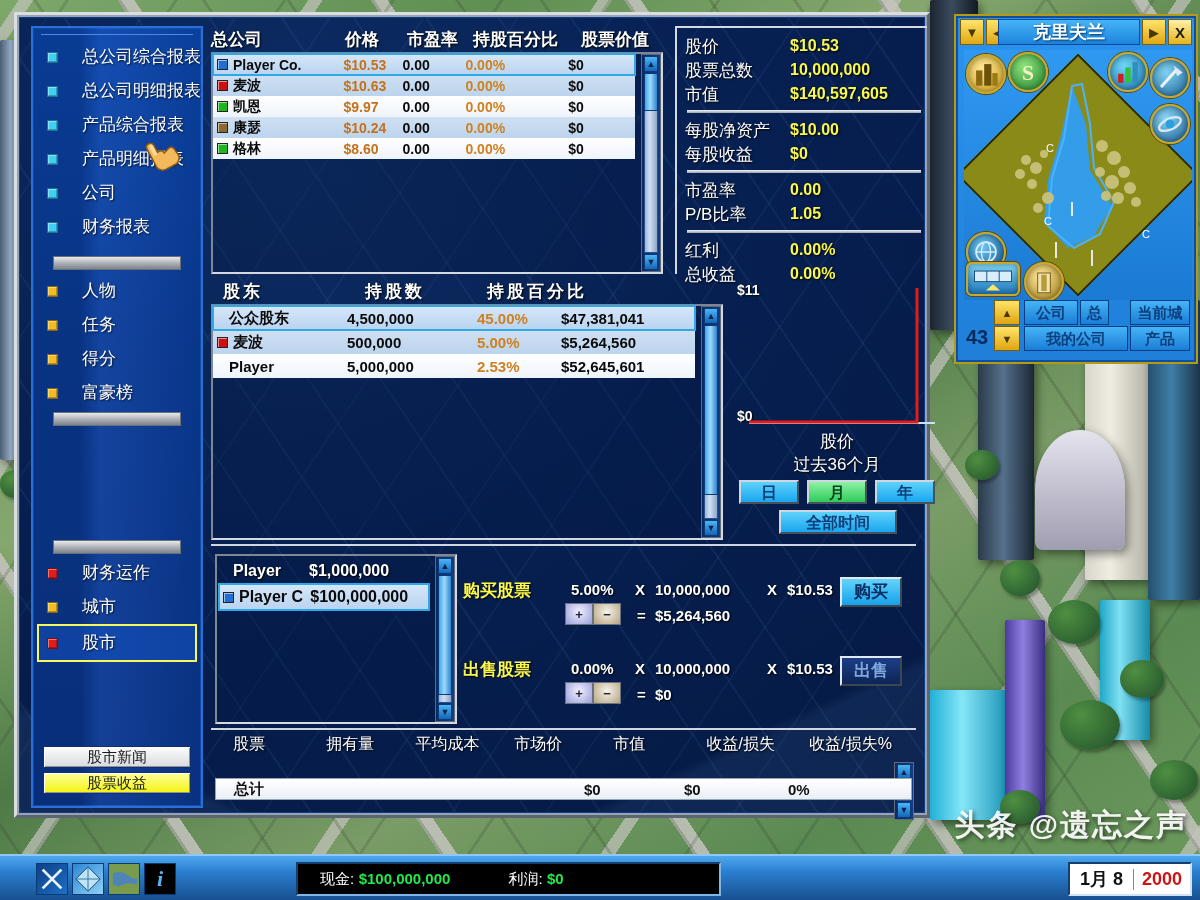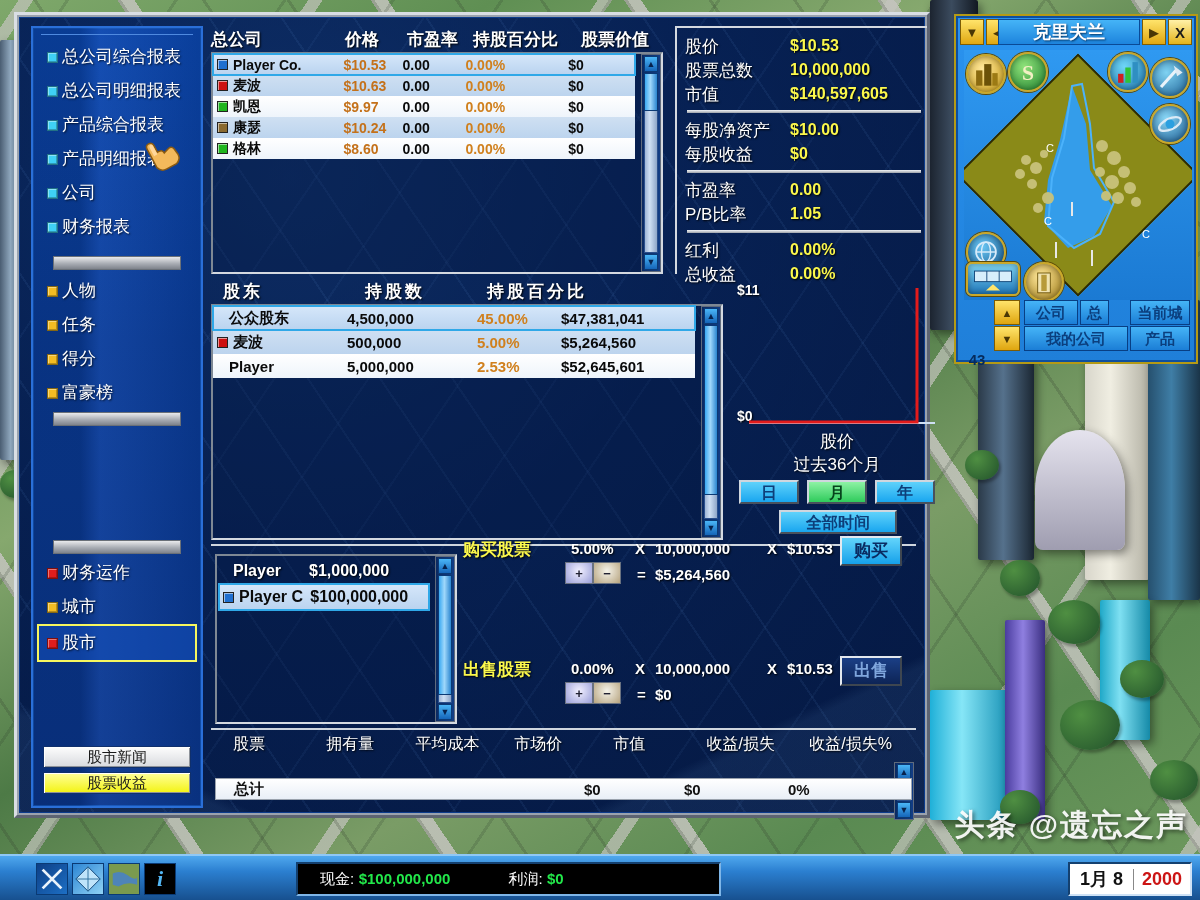--- a/index.html
+++ b/index.html
@@ -81,21 +81,21 @@
     background:
       linear-gradient(90deg, rgba(0,0,0,0.16) 0 28%, rgba(255,255,255,0.04) 40%, rgba(0,0,0,0.12) 100%);
     pointer-events:none;
   }
   .sb-divider-line{
     position:absolute; left:8px; right:8px; top:6px; height:1px;
     background:#4f8ae0;
   }
   .sb-group { position:absolute; left:0; right:0; }
   .sb-item {
-    display:flex; align-items:center; gap:4px;
+    display:flex; align-items:center; gap:24px;
     height:34px; padding-left:14px; cursor:pointer;
     position:relative;
   }
   .sb-item .bullet {
     width:11px; height:11px; flex:0 0 11px;
     border:1px solid rgba(0,0,0,.45);
     box-shadow: inset -1px -1px 0 rgba(0,0,0,.25), inset 1px 1px 0 rgba(255,255,255,.4);
   }
   .bullet.cyan  { background:#3fd0f5; }
   .bullet.amber { background:#f3bc23; }
@@ -278,21 +278,21 @@
     cursor:pointer; overflow:hidden;
   }
   .mm-arrbtn {
     position:absolute; width:26px; height:25px;
     background: linear-gradient(180deg,#ffe46b,#dfa50f);
     border:1px solid #7d5c05; display:flex; align-items:center; justify-content:center;
     cursor:pointer;
   }
   #mm-count {
     position:absolute; left:0; top:26px; width:30px; height:25px;
-    color:#062b5c; font-size:15px; font-weight:bold; text-align:center; line-height:23px;margin-top:22px;
+    color:#062b5c; font-size:20px; font-weight:bold; text-align:center; line-height:23px;
   }
 
   
   #statusbar {
     position:absolute; left:0; bottom:0; width:1200px; height:46px;
     background: linear-gradient(180deg,#4fa8ee 0%, #2b7fd0 35%, #17508f 100%);
     border-top:2px solid #8fc8f5;
   }
   .sb-iconbox {
     position:absolute; top:7px; width:32px; height:32px;
@@ -627,21 +627,21 @@
             </div>
           </div>
           <div class="vscroll" style="right:0;top:0;bottom:0;">
             <div class="arrow up">▲</div>
             <div class="track"></div>
             <div class="thumb" style="height:120px;"></div>
             <div class="arrow dn">▼</div>
           </div>
         </div>
 
-        <div style="position:absolute;left:252px;top:508px;right:4px;height:76px;">
+        <div style="position:absolute;left:252px;top:549px;right:4px;height:76px;">
           <span class="bslabel" style="position:absolute;left:0;top:4px;">购买股票</span>
           <span class="bsval" style="position:absolute;left:108px;top:6px;">5.00%</span>
           <div class="spinner" style="position:absolute;left:102px;top:28px;">
             <div class="sp plus">+</div>
             <div class="sp minus">−</div>
           </div>
           <span class="bsval" style="position:absolute;left:172px;top:6px;">X</span>
           <span class="bsval" style="position:absolute;left:192px;top:6px;">10,000,000</span>
           <span class="bsval" style="position:absolute;left:304px;top:6px;">X</span>
           <span class="bsval" style="position:absolute;left:324px;top:6px;">$10.53</span>

